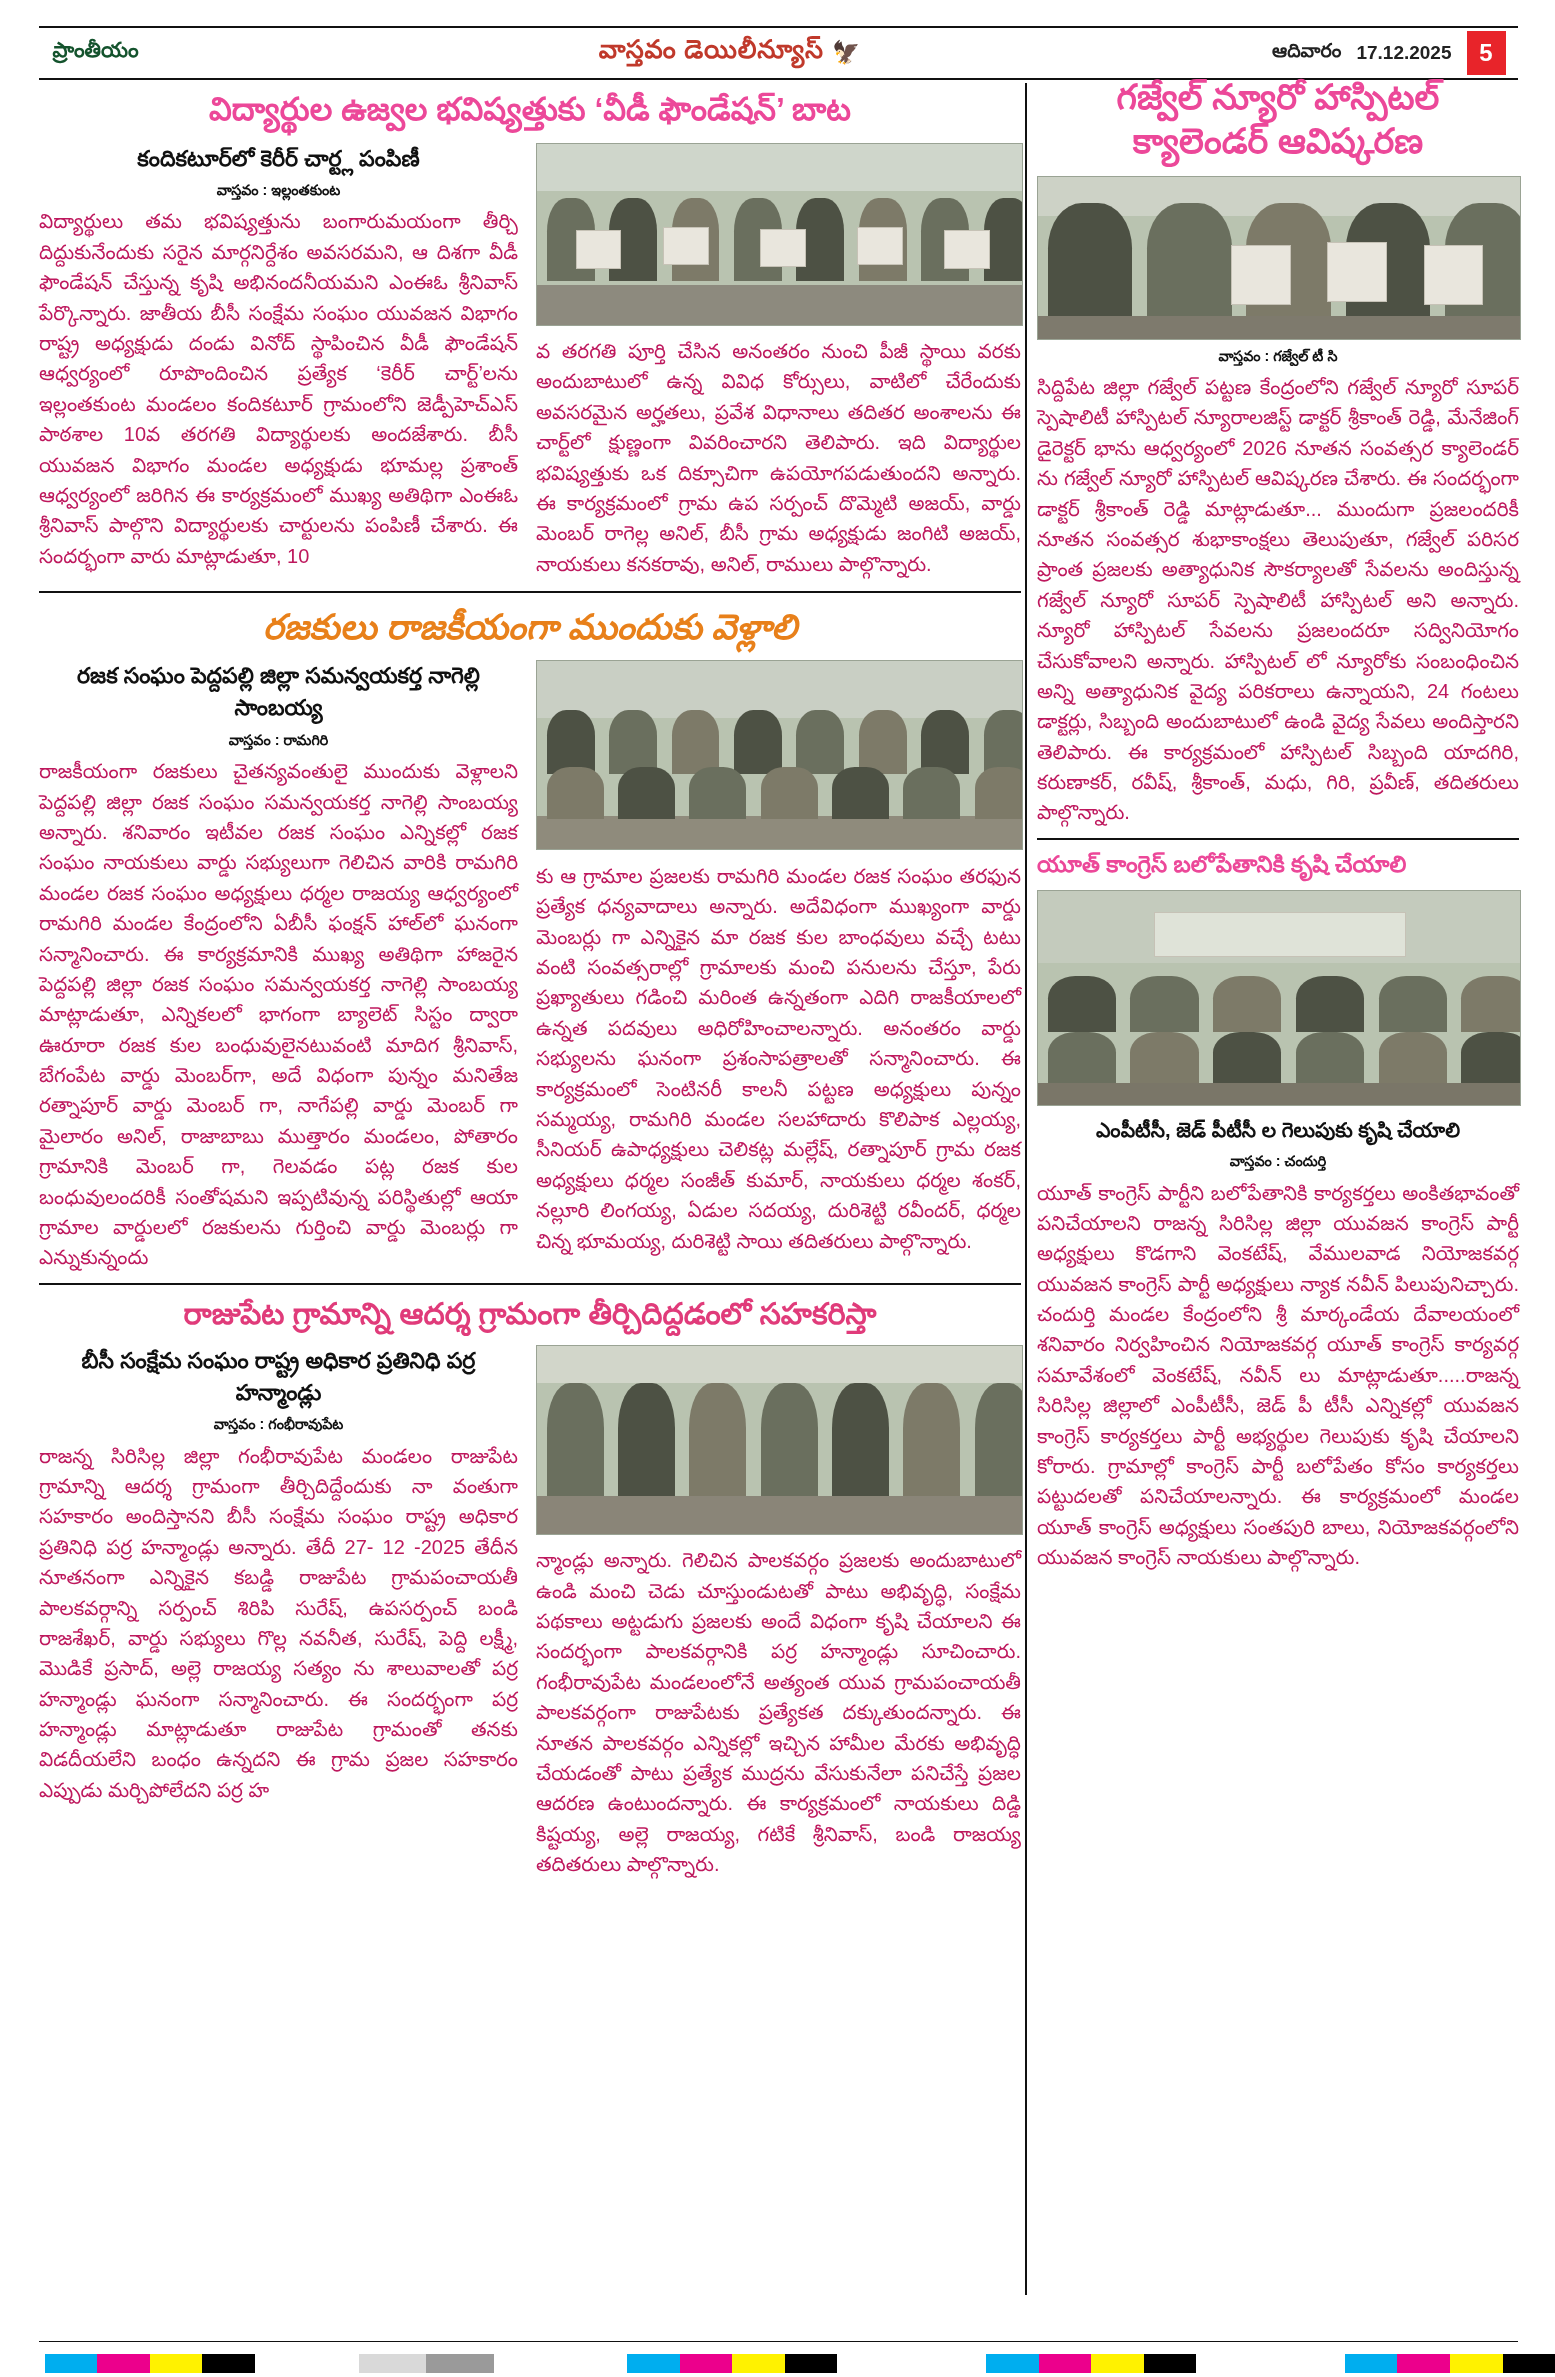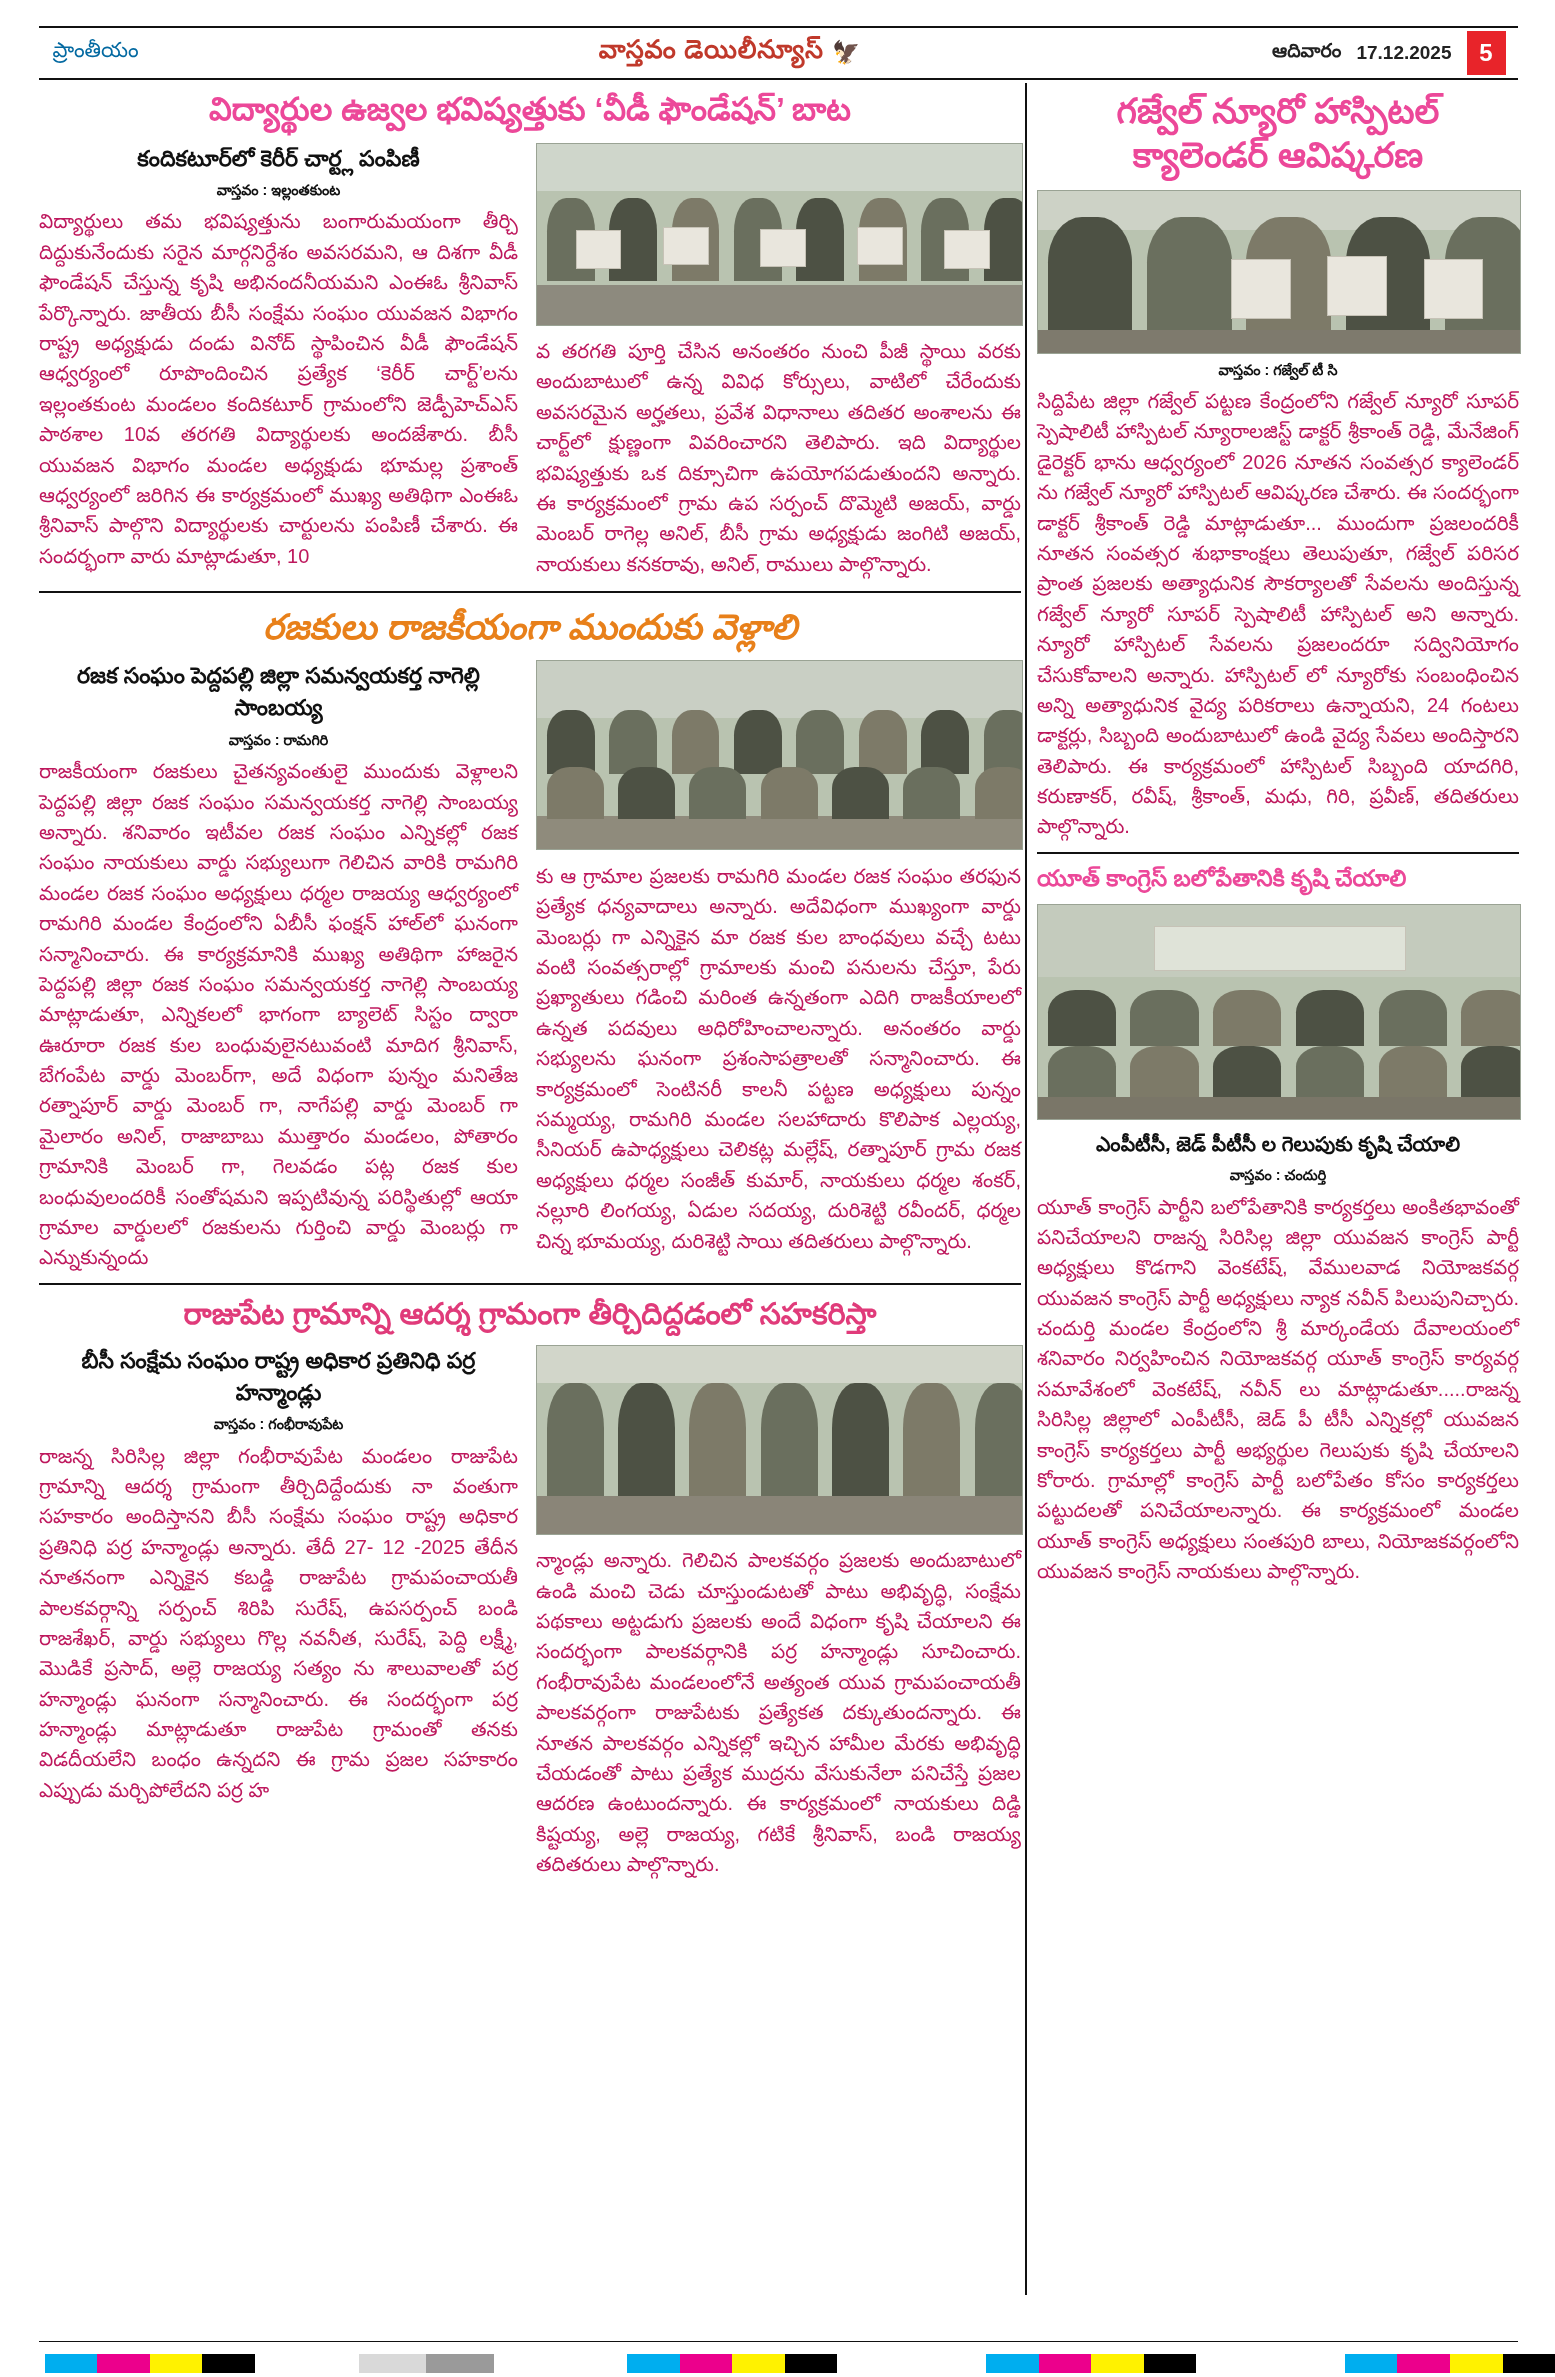--- a/index.html
+++ b/index.html
@@ -14,42 +14,42 @@
     position:absolute;left:0;top:0;width:1555px;height:2377px;
     background:#fff;
   }
   
   .masthead{
     position:absolute;left:39px;top:25.6px;width:1479px;height:50px;
     border-top:2.3px solid #111;border-bottom:2.3px solid #111;
     display:flex;align-items:center;
   }
   .mast-left{
-    font-size:21px;font-weight:normal;color:#0369a1;
+    font-size:21px;font-weight:bold;color:#14532d;
     padding-left:13.5px;width:226px;
   }
   .mast-center{
     flex:1;text-align:center;font-size:25.6px;font-weight:bold;color:#c0392b;
     letter-spacing:0.8px;
     display:flex;align-items:center;justify-content:center;gap:9px;
   }
   .mast-bird{color:#c0392b;font-size:22.6px;}
   .mast-right{
     width:316px;text-align:right;padding-right:20px;
     font-size:19px;font-weight:bold;color:#222;
     display:flex;align-items:center;justify-content:flex-end;gap:15px;
   }
   .page-num{
     background:#e8242a;color:#fff;font-size:24px;font-weight:bold;
     width:39px;height:44px;display:flex;align-items:center;justify-content:center;
     margin-right:-7.5px;
   }
   
   .left-block{position:absolute;left:39px;top:89px;width:982px;}
-  .right-block{position:absolute;left:1037px;top:89px;width:482px;}
+  .right-block{position:absolute;left:1037px;top:75px;width:482px;}
   .vrule{position:absolute;left:1025px;top:83px;width:1.5px;height:2212px;background:#111;}
 
   
   .hl-red{
     font-size:32px;font-weight:bold;color:#ec4899;text-align:center;
     line-height:1.25;
   }
   .hl-orange{
     font-size:35px;font-weight:bold;color:#e8801a;text-align:center;
     line-height:1.25;

